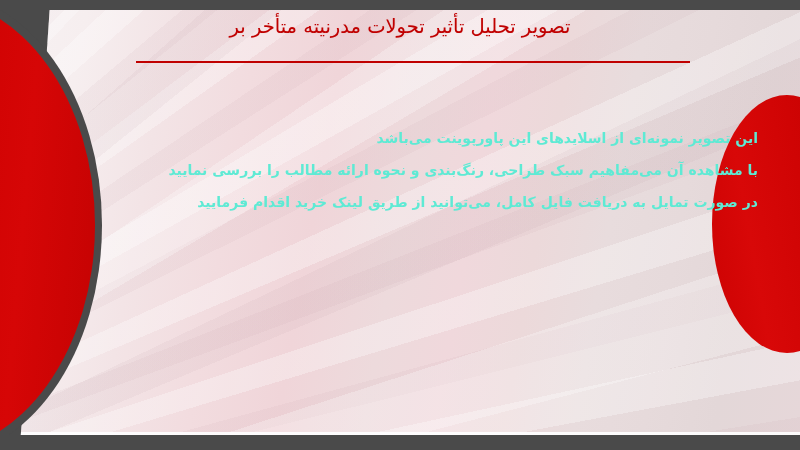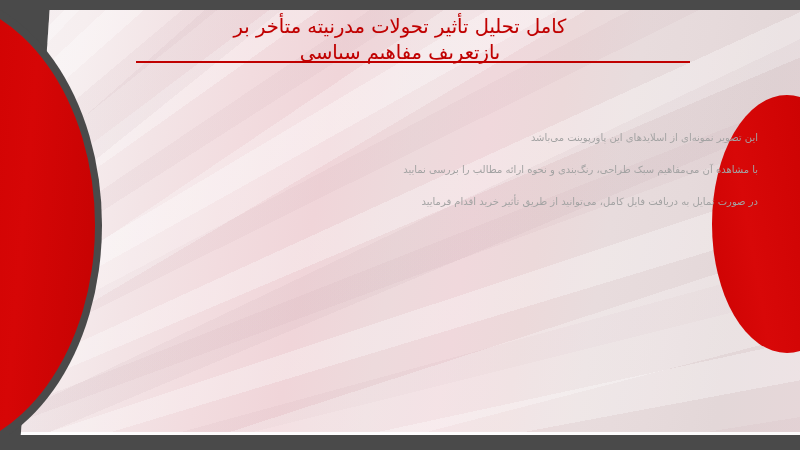--- a/index.html
+++ b/index.html
@@ -186,24 +186,24 @@
   .body-block {
     position: absolute;
     right: 42px;
     top: 122px;
     width: 716px;
     z-index: 8;
     text-align: right;
     direction: rtl;
   }
   .body-line {
-    color: #a3a3a3;
-    font-size: 10px;
+    color: #5eead4;
+    font-size: 14px;
     line-height: 32px;
-    font-weight: normal;
+    font-weight: bold;
     white-space: nowrap;
   }
 </style>
 </head>
 <body>
 
 <div class="slide">
 
   <div class="frame-dark"></div>
 
@@ -214,24 +214,23 @@
   </div>
 
   <div class="red-left-outline"></div>
   <div class="red-left"></div>
   <div class="red-right"></div>
 
   <div class="top-band"></div>
   <div class="bottom-band"></div>
 
   <div class="title-block">
-    <div class="title-line">کامل تحلیل تأثیر تحولات مدرنیته متأخر بر</div>
-    <div class="title-line">بازتعریف مفاهیم سیاسی</div>
+    <div class="title-line">تصویر تحلیل تأثیر تحولات مدرنیته متأخر بر</div>
   </div>
   <div class="title-rule"></div>
 
   <div class="body-block">
     <div class="body-line">این تصویر نمونه‌ای از اسلایدهای این پاورپوینت می‌باشد</div>
     <div class="body-line">با مشاهده آن می‌مفاهیم سبک طراحی، رنگ‌بندی و نحوه ارائه مطالب را بررسی نمایید</div>
-    <div class="body-line">در صورت تمایل به دریافت فایل کامل، می‌توانید از طریق تأثیر خرید اقدام فرمایید</div>
+    <div class="body-line">در صورت تمایل به دریافت فایل کامل، می‌توانید از طریق لینک خرید اقدام فرمایید</div>
   </div>
 
 </div>
 
 </body></html>

